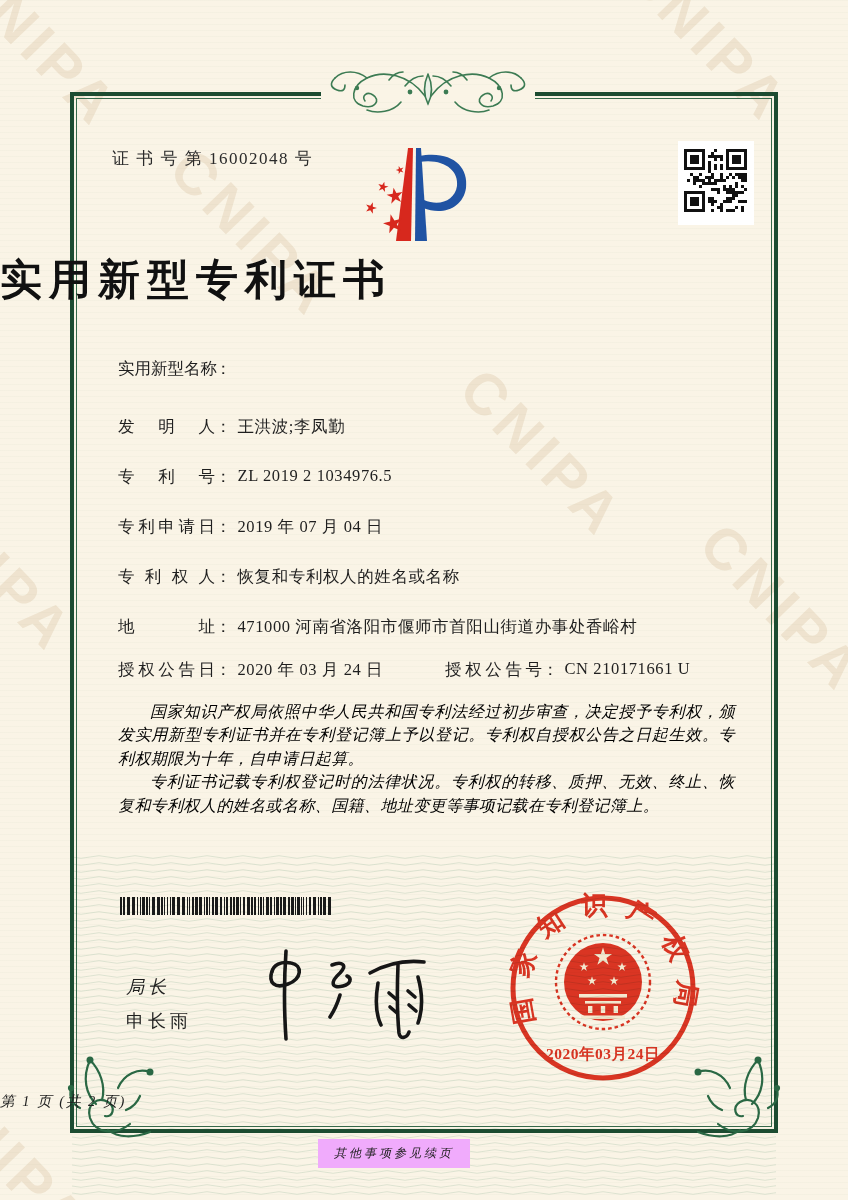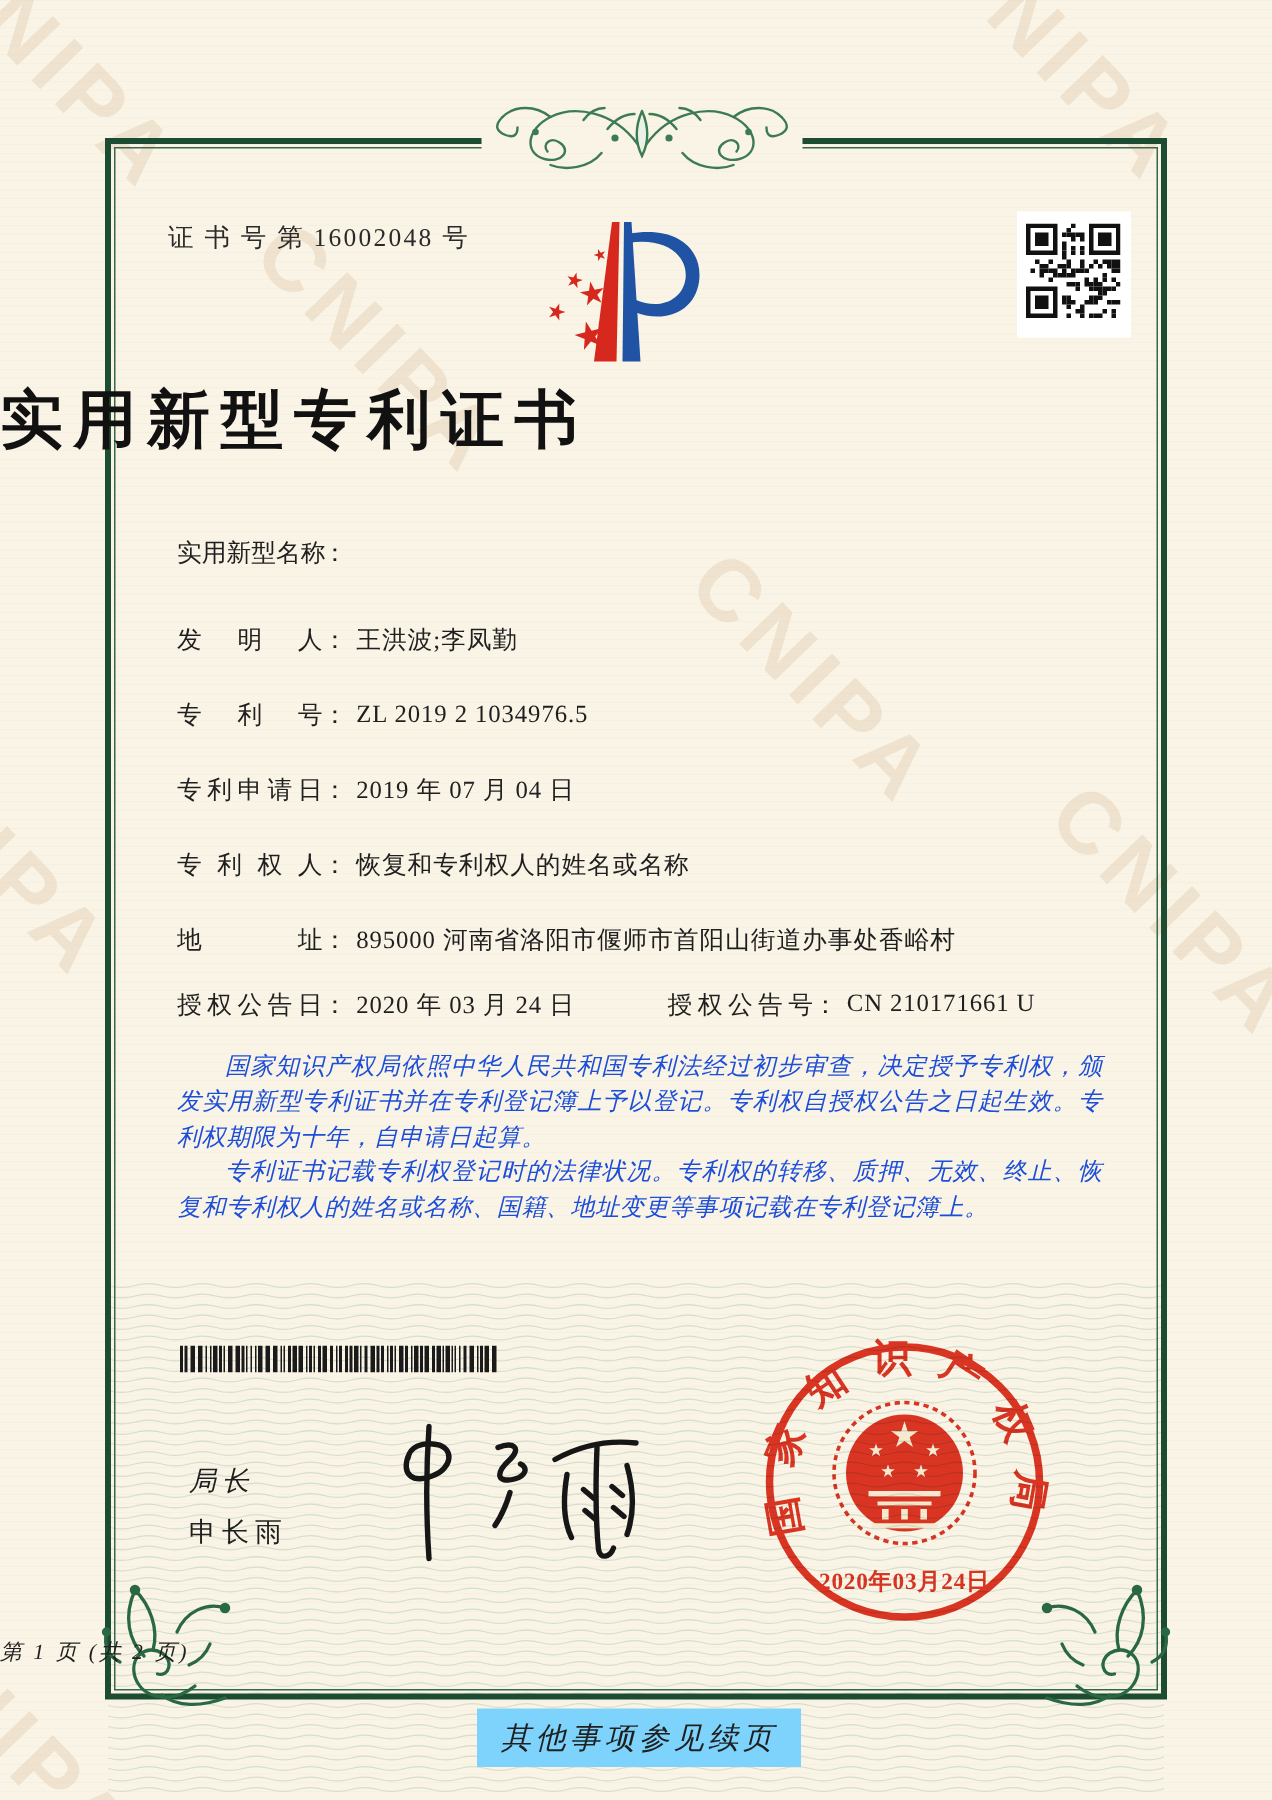--- a/index.html
+++ b/index.html
@@ -26,31 +26,31 @@
   .qr-patch svg{position:absolute;left:6px;top:8px;}
   .title{position:absolute;left:0;right:0;top:252px;z-index:4;text-align:left;
          font-size:42px;font-weight:bold;letter-spacing:7px;color:#111;}
   .frow{position:absolute;left:118px;z-index:4;font-size:16.5px;display:flex;white-space:nowrap;}
   .flabel{display:inline-flex;margin-right:6px;}
   .jl{display:inline-block;width:97px;}
   .fvalue{letter-spacing:0.6px;}
   .g2{position:absolute;left:327px;display:flex;white-space:nowrap;}
   .paras{position:absolute;left:118px;top:700px;width:617px;z-index:4;}
   .paras p{margin:0;font-size:16px;line-height:23.4px;text-indent:2em;text-align:justify;
-           font-style:italic;color:#1d4ed8;letter-spacing:0.4px;}
+           font-style:italic;color:#000000;letter-spacing:0.4px;}
   #barcode{position:absolute;left:120px;top:897px;z-index:4;}
   .dir-title{position:absolute;left:126px;top:975px;z-index:4;font-size:18px;letter-spacing:4px;font-style:italic;}
   .dir-name{position:absolute;left:126px;top:1009px;z-index:4;font-size:18px;letter-spacing:4px;}
   .sig{position:absolute;left:248px;top:945px;z-index:4;}
   .seal{position:absolute;left:505px;top:890px;z-index:5;mix-blend-mode:multiply;opacity:0.94;}
   .seal text{font-family:"Liberation Serif","DejaVu Serif",serif;font-weight:bold;}
   .page-no{position:absolute;left:0;right:0;top:1092px;z-index:4;text-align:left;
            font-size:14.5px;letter-spacing:2px;font-style:italic;}
-  .foot-note{position:absolute;left:318px;top:1139px;z-index:4;background:#7dd3fc;
-             padding:6px 16px;font-size:20px;letter-spacing:3px;font-style:italic;}
+  .foot-note{position:absolute;left:318px;top:1139px;z-index:4;background:#f0abfc;
+             padding:6px 16px;font-size:12px;letter-spacing:3px;font-style:italic;}
 </style>
 </head>
 <body>
 
 <div class="page">
 
   <span class="wm" style="left:-10px;top:-55px">CNIPA</span>
   <span class="wm" style="left:660px;top:-60px">CNIPA</span>
   <span class="wm" style="left:205px;top:135px">CNIPA</span>
   <span class="wm" style="left:495px;top:355px">CNIPA</span>
@@ -367,21 +367,21 @@
     <span class="fvalue">恢复和专利权人的姓名或名称</span>
   </div>
   <div class="frow" style="top:616px">
     <span class="flabel">
         <span class="jl" style="display: inline-flex; justify-content: space-between;">
           <span>地</span>
           <span>址</span>
         </span>
         <span>：</span>
       </span>
-    <span class="fvalue">895000 河南省洛阳市偃师市首阳山街道办事处香峪村</span>
+    <span class="fvalue">471000 河南省洛阳市偃师市首阳山街道办事处香峪村</span>
   </div>
 
   <div class="frow" style="top:659px">
     <span class="flabel">
         <span class="jl" style="display: inline-flex; justify-content: space-between;">
           <span>授</span>
           <span>权</span>
           <span>公</span>
           <span>告</span>
           <span>日</span>

